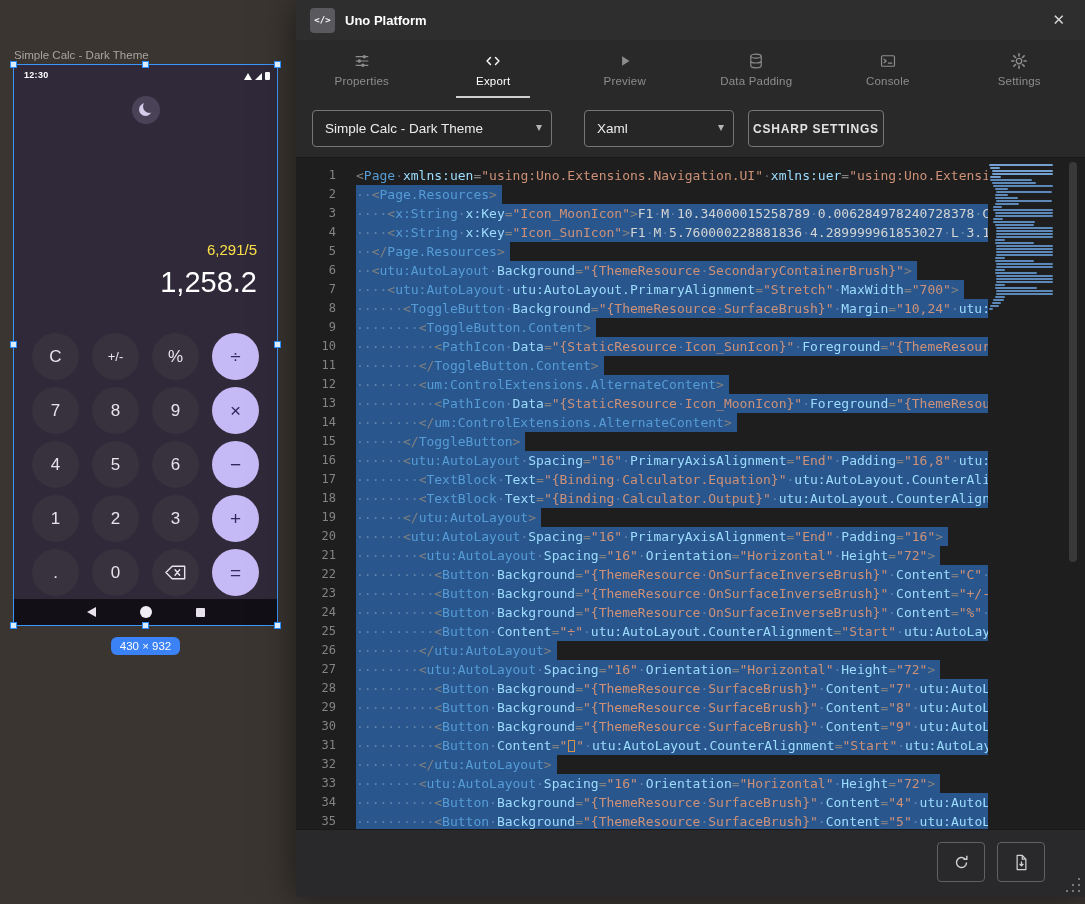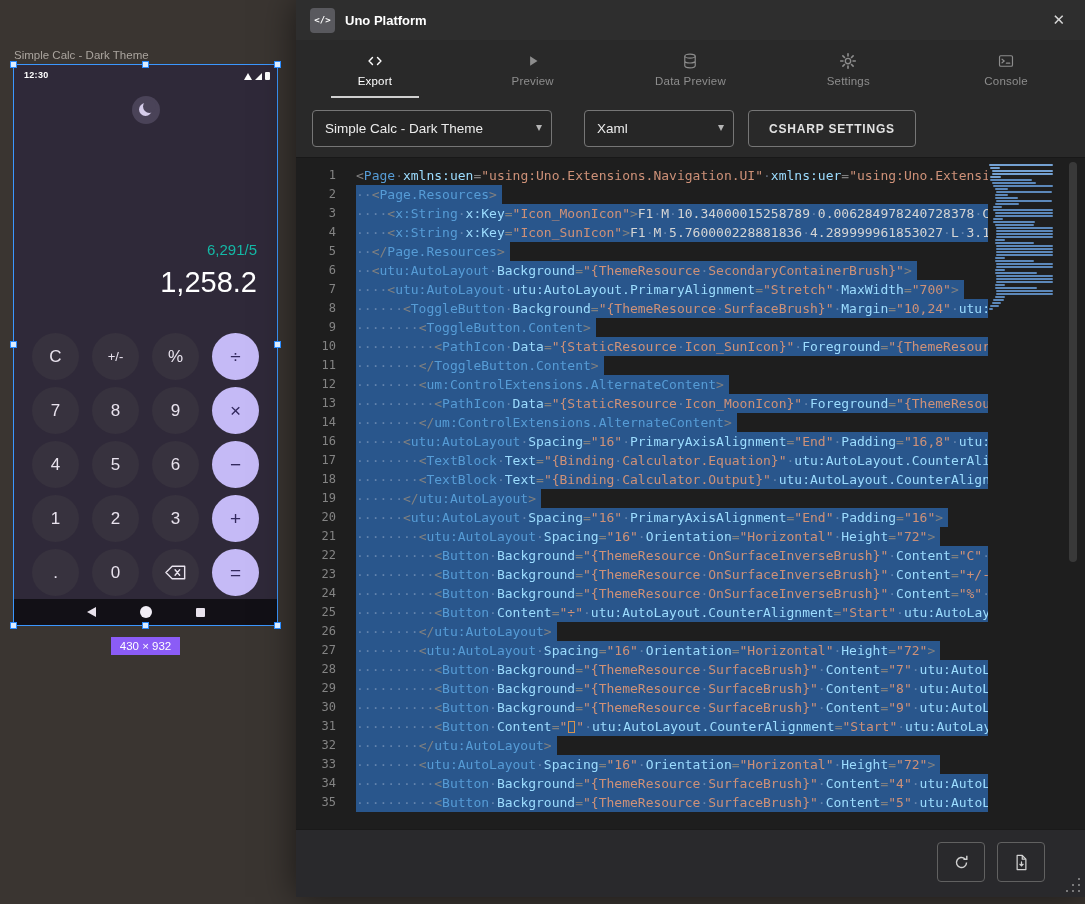--- a/index.html
+++ b/index.html
@@ -19,58 +19,58 @@
   .status-icons{position:absolute;right:7px;top:7px;display:flex;align-items:flex-end;gap:3px;}
   .st-wifi{width:0;height:0;border-left:4px solid transparent;border-right:4px solid transparent;border-bottom:7px solid #fff;}
   .st-signal{width:0;height:0;border-left:7px solid transparent;border-bottom:7px solid #fff;}
   .st-batt{width:5px;height:8px;background:#fff;border-radius:1px;}
 
   .theme-toggle{position:absolute;left:50%;top:31px;margin-left:-14px;width:28px;height:28px;border-radius:50%;background:#4a4358;border:none;cursor:pointer;}
   .moon{position:absolute;left:7px;top:7px;width:13px;height:13px;}
   .moon::before{content:"";position:absolute;inset:0;border-radius:50%;background:#d6cdeb;}
   .moon::after{content:"";position:absolute;left:4px;top:-3px;width:13px;height:13px;border-radius:50%;background:#4a4358;}
 
-  .equation{position:absolute;right:20px;top:176px;font-size:15px;color:#14b8a6;}
+  .equation{position:absolute;right:20px;top:176px;font-size:15px;color:#fde047;}
   .output{position:absolute;right:20px;top:201px;font-size:29px;color:#ffffff;}
 
   .keypad{position:absolute;left:15px;right:15px;top:268px;display:grid;grid-template-columns:repeat(4,47px);grid-auto-rows:47px;gap:7px 13px;justify-content:center;}
   .key{border:none;border-radius:50%;font-family:"Liberation Sans",sans-serif;font-size:17px;cursor:pointer;display:flex;align-items:center;justify-content:center;}
   .key.dark{background:#37323e;color:#e9e3ee;}
   .key.accent{background:#c5baf6;color:#33295e;font-size:19px;font-weight:500;}
   .key.small{font-size:13px;}
   .key svg{display:block;}
 
   .navbar{position:absolute;left:0;right:0;bottom:0;height:26px;background:#121016;display:flex;align-items:center;justify-content:center;gap:44px;}
   .nav-back{width:0;height:0;border-top:5px solid transparent;border-bottom:5px solid transparent;border-right:9px solid #e8e2ec;cursor:pointer;}
   .nav-home{width:12px;height:12px;border-radius:50%;background:#f2eef6;cursor:pointer;}
   .nav-recents{width:9px;height:9px;background:#e8e2ec;border-radius:1px;cursor:pointer;}
 
   .badge-row{position:absolute;left:14px;top:636px;width:263px;text-align:center;}
-  .size-badge{display:inline-block;background:#8b5cf6;color:#fff;font-size:11.5px;padding:3px 9px;border-radius:0;}
+  .size-badge{display:inline-block;background:#3b82f6;color:#fff;font-size:11.5px;padding:3px 9px;border-radius:6px;}
 
   
   .uno-window{position:absolute;left:296px;top:0;width:789px;height:897px;background:#1e1e1e;box-shadow:0 0 34px rgba(0,0,0,.55);display:flex;flex-direction:column;}
   .titlebar{height:40px;background:#2e2e2e;display:flex;align-items:center;padding:0 14px;flex:0 0 auto;}
   .logo{width:25px;height:25px;border-radius:4px;background:#59595e;color:#fff;display:flex;align-items:center;justify-content:center;font-family:"DejaVu Sans Mono",monospace;font-size:9px;font-weight:bold;}
   .win-title{color:#fff;font-size:13px;font-weight:bold;margin-left:10px;}
   .close{margin-left:auto;color:#d6d6d6;font-size:15px;cursor:pointer;padding:2px 6px;}
 
   .tabbar{height:58px;background:#292929;display:flex;flex:0 0 auto;}
   .tab{flex:1;display:flex;flex-direction:column;align-items:center;justify-content:center;gap:5px;color:#8d8d8d;cursor:pointer;position:relative;}
   .tab.active{color:#ffffff;}
   .tab.active::after{content:"";position:absolute;left:22%;right:22%;bottom:0;height:2px;background:#cfcfcf;}
   .tab-ic svg{width:18px;height:18px;display:block;}
   .tab-lb{font-size:11.5px;letter-spacing:.2px;}
 
   .toolbar{height:60px;background:#292929;position:relative;flex:0 0 auto;border-bottom:1px solid #181818;}
   .select{position:absolute;top:12px;height:37px;border:1px solid #767676;border-radius:4px;background:#262626;color:#ececec;font-size:13.5px;display:flex;align-items:center;padding:0 28px 0 12px;cursor:pointer;}
   .sel-page{left:16px;width:240px;}
   .sel-format{left:288px;width:150px;align-items:center;}
   .caret{position:absolute;right:9px;top:50%;margin-top:-9px;color:#b5b5b5;font-size:12px;}
-  .csharp-btn{position:absolute;left:452px;top:12px;width:168px;height:37px;border:1px solid #767676;border-radius:4px;background:transparent;color:#e2e2e2;font-family:"Liberation Sans",sans-serif;font-size:12px;font-weight:bold;letter-spacing:.8px;cursor:pointer;}
+  .csharp-btn{position:absolute;left:452px;top:12px;width:136px;height:37px;border:1px solid #767676;border-radius:4px;background:transparent;color:#e2e2e2;font-family:"Liberation Sans",sans-serif;font-size:12px;font-weight:bold;letter-spacing:.8px;cursor:pointer;}
 
   .editor{flex:1;position:relative;background:#1e1e1e;overflow:hidden;}
   .code{position:absolute;left:0;top:8px;right:97px;bottom:0;overflow:hidden;font-family:"DejaVu Sans Mono",monospace;}
   .code-line{position:relative;height:19px;line-height:19px;padding-left:60px;white-space:pre;font-size:13px;}
   .ln{position:absolute;left:0;top:0;width:40px;text-align:right;color:#848484;font-size:12px;}
   .lc{display:inline-block;height:19px;}
   .lc.sel{background:#29568c;padding-right:5px;}
   .tk-p{color:#808080}.tk-t{color:#569cd6}.tk-a{color:#9cdcfe}.tk-s{color:#ce9178}.tk-x{color:#d4d4d4}.tk-w{color:#d4d4d4}
   .ws{color:rgba(155,175,205,.5);}
   .tofu{display:inline-block;width:7px;height:12px;border:1px solid #d5934f;vertical-align:-2px;margin:0 1px;}
@@ -160,20 +160,31 @@
 <div class="uno-window">
   <div class="titlebar">
     <span class="logo">
         <span>&lt;/&gt;</span>
       </span>
     <span class="win-title">Uno Platform</span>
     <span class="close">✕</span>
   </div>
 
   <div class="tabbar">
+      <div class="tab">
+        <span class="tab-ic">
+          <svg viewBox="0 0 20 20">
+            <path d="M3 5.2h14M3 10h14M3 14.8h14" stroke="currentColor" stroke-width="1.3" fill="none"></path>
+            <circle cx="12.5" cy="5.2" r="1.9" fill="currentColor"></circle>
+            <circle cx="7" cy="10" r="1.9" fill="currentColor"></circle>
+            <circle cx="11" cy="14.8" r="1.9" fill="currentColor"></circle>
+          </svg>
+        </span>
+        <span class="tab-lb">Properties</span>
+      </div>
       <div class="tab active">
         <span class="tab-ic">
           <svg viewBox="0 0 20 20">
             <path d="M7.2 6.2L3.4 10l3.8 3.8M12.8 6.2l3.8 3.8-3.8 3.8" fill="none" stroke="currentColor" stroke-width="1.6" stroke-linecap="round" stroke-linejoin="round"></path>
           </svg>
         </span>
         <span class="tab-lb">Export</span>
       </div>
       <div class="tab">
         <span class="tab-ic">
@@ -183,39 +194,39 @@
         </span>
         <span class="tab-lb">Preview</span>
       </div>
       <div class="tab">
         <span class="tab-ic">
           <svg viewBox="0 0 20 20">
             <ellipse cx="10" cy="4.6" rx="5.8" ry="2.2" fill="none" stroke="currentColor" stroke-width="1.3"></ellipse>
             <path d="M4.2 4.6v10.8c0 1.2 2.6 2.2 5.8 2.2s5.8-1 5.8-2.2V4.6M4.2 10c0 1.2 2.6 2.2 5.8 2.2s5.8-1 5.8-2.2" fill="none" stroke="currentColor" stroke-width="1.3"></path>
           </svg>
         </span>
-        <span class="tab-lb">Data Preview</span>
+        <span class="tab-lb">Data Padding</span>
+      </div>
+      <div class="tab">
+        <span class="tab-ic">
+          <svg viewBox="0 0 20 20">
+            <rect x="2.8" y="4.2" width="14.4" height="11.6" rx="1.4" fill="none" stroke="currentColor" stroke-width="1.3"></rect>
+            <path d="M5.6 8l2.4 2-2.4 2M10.4 12.4h3.8" fill="none" stroke="currentColor" stroke-width="1.3" stroke-linecap="round"></path>
+          </svg>
+        </span>
+        <span class="tab-lb">Console</span>
       </div>
       <div class="tab">
         <span class="tab-ic">
           <svg viewBox="0 0 20 20">
             <circle cx="10" cy="10" r="3" fill="none" stroke="currentColor" stroke-width="1.5"></circle>
             <path d="M10 1.9v2.5M10 15.6v2.5M1.9 10h2.5M15.6 10h2.5M4.3 4.3l1.8 1.8M13.9 13.9l1.8 1.8M15.7 4.3l-1.8 1.8M6.1 13.9l-1.8 1.8" stroke="currentColor" stroke-width="1.8" fill="none" stroke-linecap="round"></path>
           </svg>
         </span>
         <span class="tab-lb">Settings</span>
-      </div>
-      <div class="tab">
-        <span class="tab-ic">
-          <svg viewBox="0 0 20 20">
-            <rect x="2.8" y="4.2" width="14.4" height="11.6" rx="1.4" fill="none" stroke="currentColor" stroke-width="1.3"></rect>
-            <path d="M5.6 8l2.4 2-2.4 2M10.4 12.4h3.8" fill="none" stroke="currentColor" stroke-width="1.3" stroke-linecap="round"></path>
-          </svg>
-        </span>
-        <span class="tab-lb">Console</span>
       </div>
     </div>
 
   <div class="toolbar">
     <div class="select sel-page">
       <span>Simple Calc - Dark Theme</span>
       <span class="caret">▾</span>
     </div>
     <div class="select sel-format">
       <span>Xaml</span>
@@ -233,20 +244,21 @@
         <div class="code-line"><span class="ln">5</span><span class="lc sel"><span class="tk-x"><span class="ws">·</span><span class="ws">·</span></span><span class="tk-p">&lt;/</span><span class="tk-t">Page.Resources</span><span class="tk-p">&gt;</span></span></div>
         <div class="code-line"><span class="ln">6</span><span class="lc sel"><span class="tk-x"><span class="ws">·</span><span class="ws">·</span></span><span class="tk-p">&lt;</span><span class="tk-t">utu:AutoLayout</span><span class="tk-w"><span class="ws">·</span></span><span class="tk-a">Background</span><span class="tk-p">=</span><span class="tk-s">"{ThemeResource<span class="ws">·</span>SecondaryContainerBrush}"</span><span class="tk-p">&gt;</span></span></div>
         <div class="code-line"><span class="ln">7</span><span class="lc sel"><span class="tk-x"><span class="ws">·</span><span class="ws">·</span><span class="ws">·</span><span class="ws">·</span></span><span class="tk-p">&lt;</span><span class="tk-t">utu:AutoLayout</span><span class="tk-w"><span class="ws">·</span></span><span class="tk-a">utu:AutoLayout.PrimaryAlignment</span><span class="tk-p">=</span><span class="tk-s">"Stretch"</span><span class="tk-w"><span class="ws">·</span></span><span class="tk-a">MaxWidth</span><span class="tk-p">=</span><span class="tk-s">"700"</span><span class="tk-p">&gt;</span></span></div>
         <div class="code-line"><span class="ln">8</span><span class="lc sel"><span class="tk-x"><span class="ws">·</span><span class="ws">·</span><span class="ws">·</span><span class="ws">·</span><span class="ws">·</span><span class="ws">·</span></span><span class="tk-p">&lt;</span><span class="tk-t">ToggleButton</span><span class="tk-w"><span class="ws">·</span></span><span class="tk-a">Background</span><span class="tk-p">=</span><span class="tk-s">"{ThemeResource<span class="ws">·</span>SurfaceBrush}"</span><span class="tk-w"><span class="ws">·</span></span><span class="tk-a">Margin</span><span class="tk-p">=</span><span class="tk-s">"10,24"</span><span class="tk-w"><span class="ws">·</span></span><span class="tk-a">utu:AutoLayout.CounterAlignment</span></span></div>
         <div class="code-line"><span class="ln">9</span><span class="lc sel"><span class="tk-x"><span class="ws">·</span><span class="ws">·</span><span class="ws">·</span><span class="ws">·</span><span class="ws">·</span><span class="ws">·</span><span class="ws">·</span><span class="ws">·</span></span><span class="tk-p">&lt;</span><span class="tk-t">ToggleButton.Content</span><span class="tk-p">&gt;</span></span></div>
         <div class="code-line"><span class="ln">10</span><span class="lc sel"><span class="tk-x"><span class="ws">·</span><span class="ws">·</span><span class="ws">·</span><span class="ws">·</span><span class="ws">·</span><span class="ws">·</span><span class="ws">·</span><span class="ws">·</span><span class="ws">·</span><span class="ws">·</span></span><span class="tk-p">&lt;</span><span class="tk-t">PathIcon</span><span class="tk-w"><span class="ws">·</span></span><span class="tk-a">Data</span><span class="tk-p">=</span><span class="tk-s">"{StaticResource<span class="ws">·</span>Icon_SunIcon}"</span><span class="tk-w"><span class="ws">·</span></span><span class="tk-a">Foreground</span><span class="tk-p">=</span><span class="tk-s">"{ThemeResourceOnSurfaceBrush}"</span></span></div>
         <div class="code-line"><span class="ln">11</span><span class="lc sel"><span class="tk-x"><span class="ws">·</span><span class="ws">·</span><span class="ws">·</span><span class="ws">·</span><span class="ws">·</span><span class="ws">·</span><span class="ws">·</span><span class="ws">·</span></span><span class="tk-p">&lt;/</span><span class="tk-t">ToggleButton.Content</span><span class="tk-p">&gt;</span></span></div>
         <div class="code-line"><span class="ln">12</span><span class="lc sel"><span class="tk-x"><span class="ws">·</span><span class="ws">·</span><span class="ws">·</span><span class="ws">·</span><span class="ws">·</span><span class="ws">·</span><span class="ws">·</span><span class="ws">·</span></span><span class="tk-p">&lt;</span><span class="tk-t">um:ControlExtensions.AlternateContent</span><span class="tk-p">&gt;</span></span></div>
         <div class="code-line"><span class="ln">13</span><span class="lc sel"><span class="tk-x"><span class="ws">·</span><span class="ws">·</span><span class="ws">·</span><span class="ws">·</span><span class="ws">·</span><span class="ws">·</span><span class="ws">·</span><span class="ws">·</span><span class="ws">·</span><span class="ws">·</span></span><span class="tk-p">&lt;</span><span class="tk-t">PathIcon</span><span class="tk-w"><span class="ws">·</span></span><span class="tk-a">Data</span><span class="tk-p">=</span><span class="tk-s">"{StaticResource<span class="ws">·</span>Icon_MoonIcon}"</span><span class="tk-w"><span class="ws">·</span></span><span class="tk-a">Foreground</span><span class="tk-p">=</span><span class="tk-s">"{ThemeResourceOnSurfaceBrush}"</span></span></div>
         <div class="code-line"><span class="ln">14</span><span class="lc sel"><span class="tk-x"><span class="ws">·</span><span class="ws">·</span><span class="ws">·</span><span class="ws">·</span><span class="ws">·</span><span class="ws">·</span><span class="ws">·</span><span class="ws">·</span></span><span class="tk-p">&lt;/</span><span class="tk-t">um:ControlExtensions.AlternateContent</span><span class="tk-p">&gt;</span></span></div>
+        <div class="code-line"><span class="ln">15</span><span class="lc sel"><span class="tk-x"><span class="ws">·</span><span class="ws">·</span><span class="ws">·</span><span class="ws">·</span><span class="ws">·</span><span class="ws">·</span></span><span class="tk-p">&lt;/</span><span class="tk-t">ToggleButton</span><span class="tk-p">&gt;</span></span></div>
         <div class="code-line"><span class="ln">16</span><span class="lc sel"><span class="tk-x"><span class="ws">·</span><span class="ws">·</span><span class="ws">·</span><span class="ws">·</span><span class="ws">·</span><span class="ws">·</span></span><span class="tk-p">&lt;</span><span class="tk-t">utu:AutoLayout</span><span class="tk-w"><span class="ws">·</span></span><span class="tk-a">Spacing</span><span class="tk-p">=</span><span class="tk-s">"16"</span><span class="tk-w"><span class="ws">·</span></span><span class="tk-a">PrimaryAxisAlignment</span><span class="tk-p">=</span><span class="tk-s">"End"</span><span class="tk-w"><span class="ws">·</span></span><span class="tk-a">Padding</span><span class="tk-p">=</span><span class="tk-s">"16,8"</span><span class="tk-w"><span class="ws">·</span></span><span class="tk-a">utu:AutoLayout.PrimaryAlignment</span></span></div>
         <div class="code-line"><span class="ln">17</span><span class="lc sel"><span class="tk-x"><span class="ws">·</span><span class="ws">·</span><span class="ws">·</span><span class="ws">·</span><span class="ws">·</span><span class="ws">·</span><span class="ws">·</span><span class="ws">·</span></span><span class="tk-p">&lt;</span><span class="tk-t">TextBlock</span><span class="tk-w"><span class="ws">·</span></span><span class="tk-a">Text</span><span class="tk-p">=</span><span class="tk-s">"{Binding<span class="ws">·</span>Calculator.Equation}"</span><span class="tk-w"><span class="ws">·</span></span><span class="tk-a">utu:AutoLayout.CounterAlignment</span></span></div>
         <div class="code-line"><span class="ln">18</span><span class="lc sel"><span class="tk-x"><span class="ws">·</span><span class="ws">·</span><span class="ws">·</span><span class="ws">·</span><span class="ws">·</span><span class="ws">·</span><span class="ws">·</span><span class="ws">·</span></span><span class="tk-p">&lt;</span><span class="tk-t">TextBlock</span><span class="tk-w"><span class="ws">·</span></span><span class="tk-a">Text</span><span class="tk-p">=</span><span class="tk-s">"{Binding<span class="ws">·</span>Calculator.Output}"</span><span class="tk-w"><span class="ws">·</span></span><span class="tk-a">utu:AutoLayout.CounterAlignment</span></span></div>
         <div class="code-line"><span class="ln">19</span><span class="lc sel"><span class="tk-x"><span class="ws">·</span><span class="ws">·</span><span class="ws">·</span><span class="ws">·</span><span class="ws">·</span><span class="ws">·</span></span><span class="tk-p">&lt;/</span><span class="tk-t">utu:AutoLayout</span><span class="tk-p">&gt;</span></span></div>
         <div class="code-line"><span class="ln">20</span><span class="lc sel"><span class="tk-x"><span class="ws">·</span><span class="ws">·</span><span class="ws">·</span><span class="ws">·</span><span class="ws">·</span><span class="ws">·</span></span><span class="tk-p">&lt;</span><span class="tk-t">utu:AutoLayout</span><span class="tk-w"><span class="ws">·</span></span><span class="tk-a">Spacing</span><span class="tk-p">=</span><span class="tk-s">"16"</span><span class="tk-w"><span class="ws">·</span></span><span class="tk-a">PrimaryAxisAlignment</span><span class="tk-p">=</span><span class="tk-s">"End"</span><span class="tk-w"><span class="ws">·</span></span><span class="tk-a">Padding</span><span class="tk-p">=</span><span class="tk-s">"16"</span><span class="tk-p">&gt;</span></span></div>
         <div class="code-line"><span class="ln">21</span><span class="lc sel"><span class="tk-x"><span class="ws">·</span><span class="ws">·</span><span class="ws">·</span><span class="ws">·</span><span class="ws">·</span><span class="ws">·</span><span class="ws">·</span><span class="ws">·</span></span><span class="tk-p">&lt;</span><span class="tk-t">utu:AutoLayout</span><span class="tk-w"><span class="ws">·</span></span><span class="tk-a">Spacing</span><span class="tk-p">=</span><span class="tk-s">"16"</span><span class="tk-w"><span class="ws">·</span></span><span class="tk-a">Orientation</span><span class="tk-p">=</span><span class="tk-s">"Horizontal"</span><span class="tk-w"><span class="ws">·</span></span><span class="tk-a">Height</span><span class="tk-p">=</span><span class="tk-s">"72"</span><span class="tk-p">&gt;</span></span></div>
         <div class="code-line"><span class="ln">22</span><span class="lc sel"><span class="tk-x"><span class="ws">·</span><span class="ws">·</span><span class="ws">·</span><span class="ws">·</span><span class="ws">·</span><span class="ws">·</span><span class="ws">·</span><span class="ws">·</span><span class="ws">·</span><span class="ws">·</span></span><span class="tk-p">&lt;</span><span class="tk-t">Button</span><span class="tk-w"><span class="ws">·</span></span><span class="tk-a">Background</span><span class="tk-p">=</span><span class="tk-s">"{ThemeResource<span class="ws">·</span>OnSurfaceInverseBrush}"</span><span class="tk-w"><span class="ws">·</span></span><span class="tk-a">Content</span><span class="tk-p">=</span><span class="tk-s">"C"</span><span class="tk-w"><span class="ws">·</span></span></span></div>
         <div class="code-line"><span class="ln">23</span><span class="lc sel"><span class="tk-x"><span class="ws">·</span><span class="ws">·</span><span class="ws">·</span><span class="ws">·</span><span class="ws">·</span><span class="ws">·</span><span class="ws">·</span><span class="ws">·</span><span class="ws">·</span><span class="ws">·</span></span><span class="tk-p">&lt;</span><span class="tk-t">Button</span><span class="tk-w"><span class="ws">·</span></span><span class="tk-a">Background</span><span class="tk-p">=</span><span class="tk-s">"{ThemeResource<span class="ws">·</span>OnSurfaceInverseBrush}"</span><span class="tk-w"><span class="ws">·</span></span><span class="tk-a">Content</span><span class="tk-p">=</span><span class="tk-s">"+/-"</span></span></div>
         <div class="code-line"><span class="ln">24</span><span class="lc sel"><span class="tk-x"><span class="ws">·</span><span class="ws">·</span><span class="ws">·</span><span class="ws">·</span><span class="ws">·</span><span class="ws">·</span><span class="ws">·</span><span class="ws">·</span><span class="ws">·</span><span class="ws">·</span></span><span class="tk-p">&lt;</span><span class="tk-t">Button</span><span class="tk-w"><span class="ws">·</span></span><span class="tk-a">Background</span><span class="tk-p">=</span><span class="tk-s">"{ThemeResource<span class="ws">·</span>OnSurfaceInverseBrush}"</span><span class="tk-w"><span class="ws">·</span></span><span class="tk-a">Content</span><span class="tk-p">=</span><span class="tk-s">"%"</span><span class="tk-w"><span class="ws">·</span></span></span></div>
         <div class="code-line"><span class="ln">25</span><span class="lc sel"><span class="tk-x"><span class="ws">·</span><span class="ws">·</span><span class="ws">·</span><span class="ws">·</span><span class="ws">·</span><span class="ws">·</span><span class="ws">·</span><span class="ws">·</span><span class="ws">·</span><span class="ws">·</span></span><span class="tk-p">&lt;</span><span class="tk-t">Button</span><span class="tk-w"><span class="ws">·</span></span><span class="tk-a">Content</span><span class="tk-p">=</span><span class="tk-s">"÷"</span><span class="tk-w"><span class="ws">·</span></span><span class="tk-a">utu:AutoLayout.CounterAlignment</span><span class="tk-p">=</span><span class="tk-s">"Start"</span><span class="tk-w"><span class="ws">·</span></span><span class="tk-a">utu:AutoLayout.PrimaryAlignment</span></span></div>

